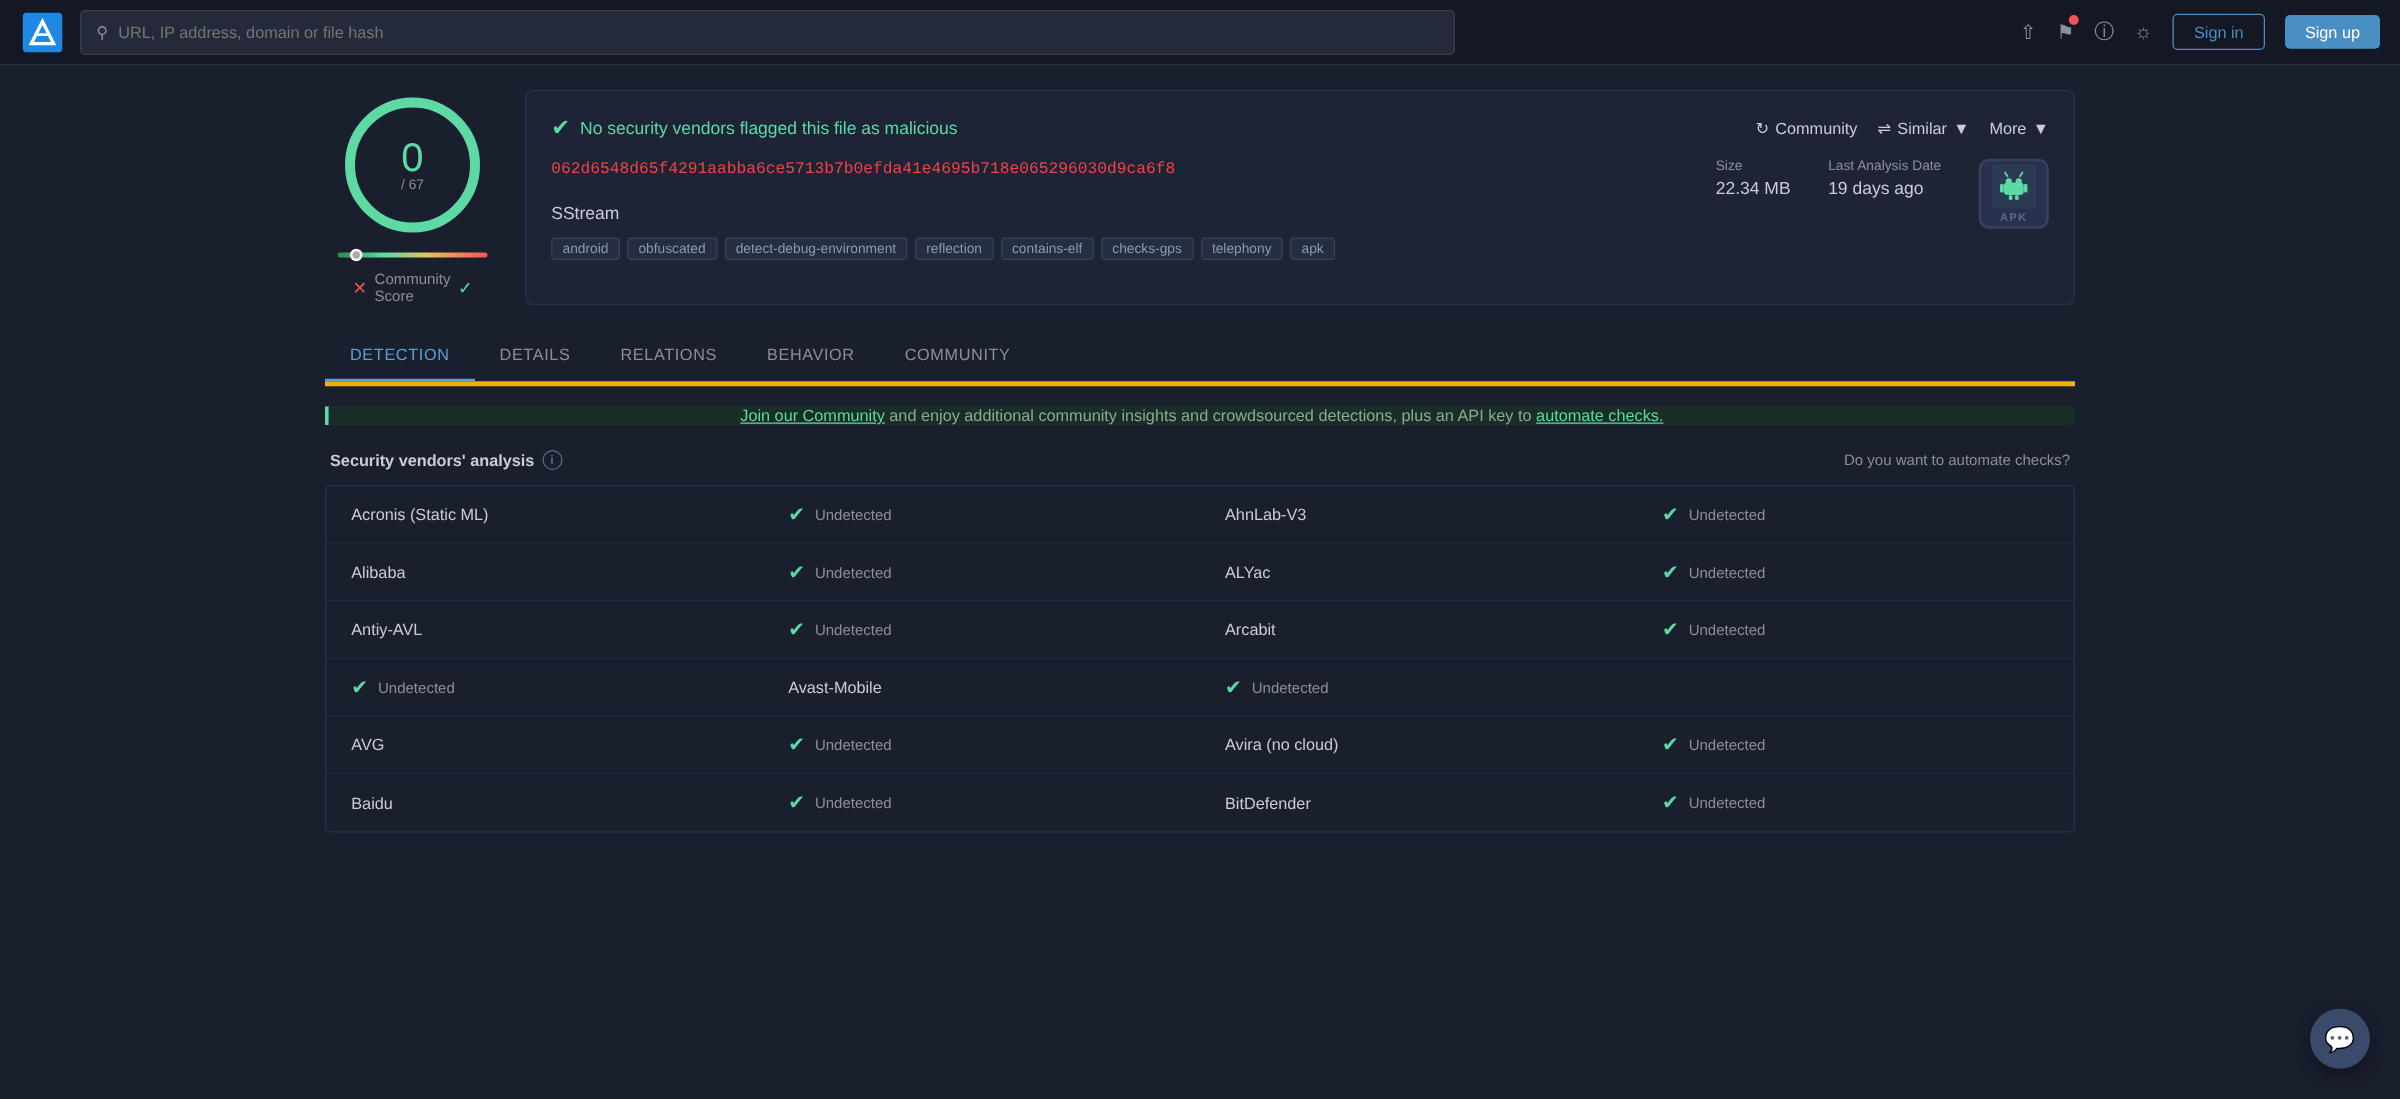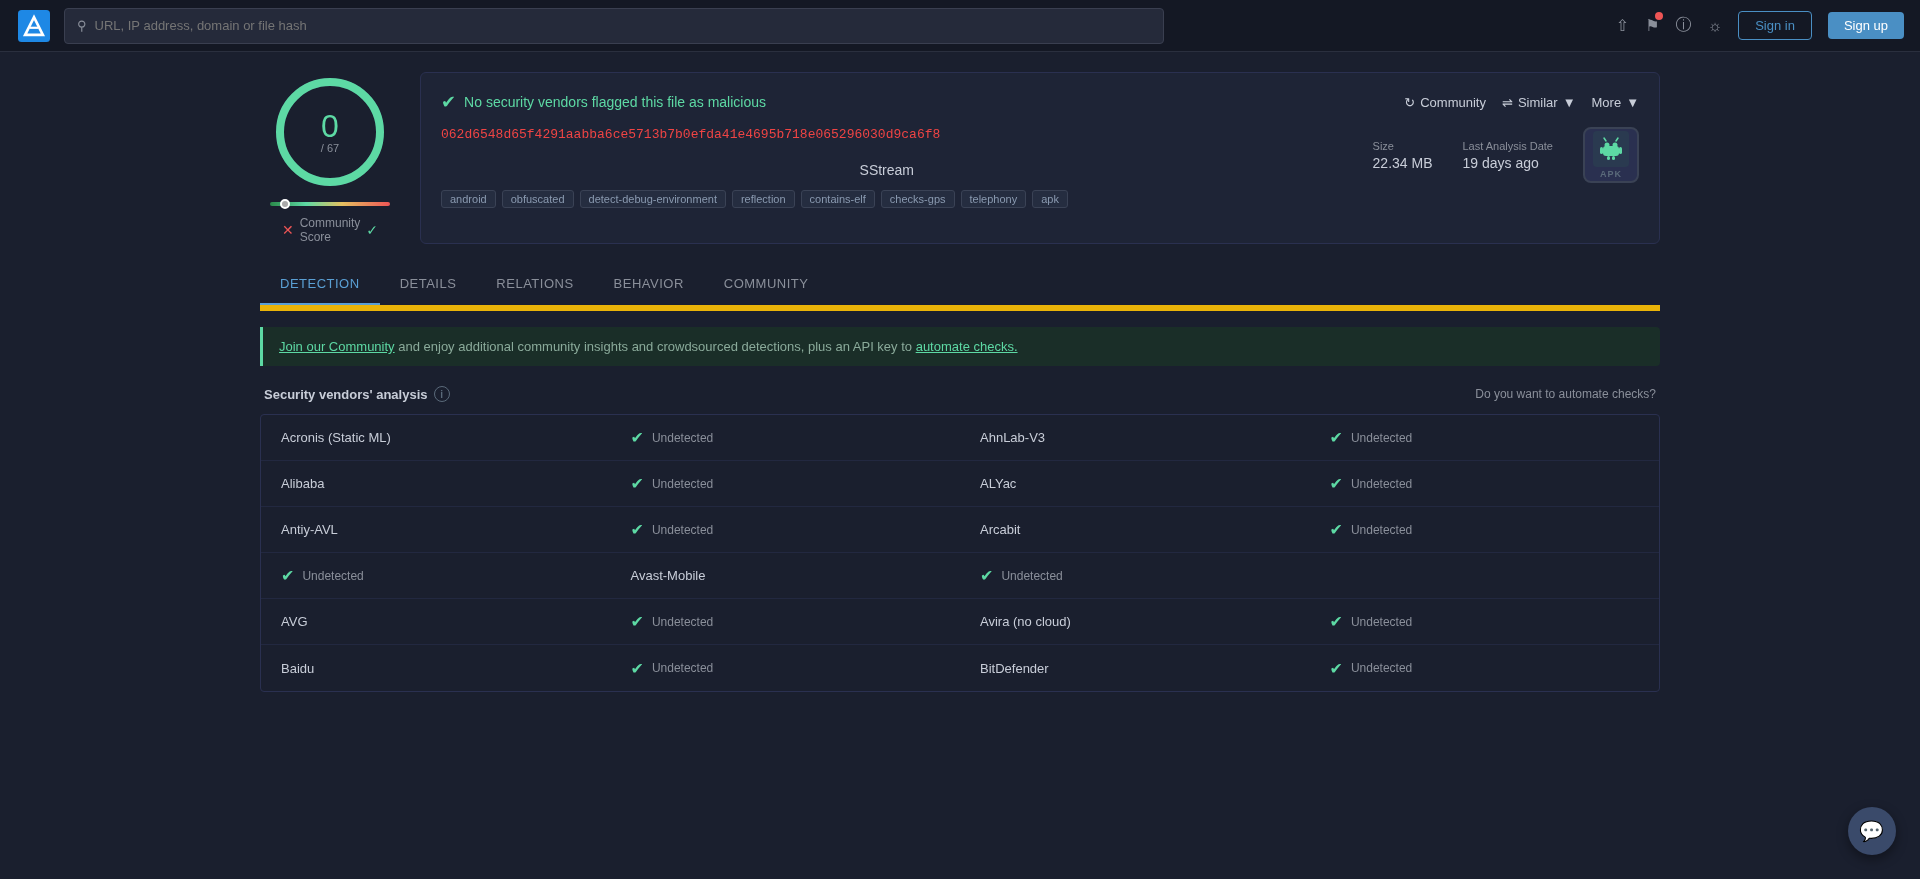--- a/index.html
+++ b/index.html
@@ -204,38 +204,36 @@
     .hash-text {
       font-family: 'Courier New', monospace;
       font-size: 13px;
       color: #ef4444;
       margin-bottom: 20px;
     }
     .file-name {
       color: #c8cdd8;
       font-size: 14px;
       margin-bottom: 12px;
-      text-align: center;
     }
     .tags {
       display: flex;
       flex-wrap: wrap;
       gap: 6px;
     }
     .tag {
       background: #252d40;
       border: 1px solid #3a4255;
       border-radius: 3px;
       padding: 2px 8px;
       font-size: 11px;
       color: #8a9ab0;
     }
     .info-meta {
       display: flex;
-      align-items: center;
       gap: 30px;
       margin-left: 20px;
       flex-shrink: 0;
     }
     .meta-block { text-align: left; }
     .meta-label { font-size: 11px; color: #8a8f9a; margin-bottom: 3px; }
     .meta-value { font-size: 14px; color: #c8cdd8; }
     .apk-icon {
       width: 56px;
       height: 56px;
@@ -252,45 +250,46 @@
     }
     .apk-icon-img {
       width: 36px;
       height: 36px;
     }
     .apk-label { font-size: 9px; color: #5a6a7a; font-weight: bold; letter-spacing: 1px; }
 
     
     .tabs {
       display: flex;
-      border-bottom: 6px solid #eab308;
+      border-bottom: 4px solid #eab308;
       margin-bottom: 16px;
     }
     .tab {
       padding: 12px 20px;
       font-size: 13px;
       color: #8a8f9a;
       cursor: pointer;
       border-bottom: 2px solid transparent;
       letter-spacing: 0.5px;
     }
     .tab.active {
       color: #5a9fd4;
       border-bottom: 2px solid #5a9fd4;
     }
 
     
     .community-banner {
       background: #1a2e28;
       border-left: 3px solid #5dd9a4;
       border-radius: 0 4px 4px 0;
-      padding: 12px 16px;
+      padding: 0 16px;
       margin-bottom: 20px;
       font-size: 13px;
       color: #8aaa9a;
+      text-align: center;
     }
     .community-banner a {
       color: #5dd9a4;
       text-decoration: underline;
       cursor: pointer;
     }
 
     
     .section-header {
       display: flex;

